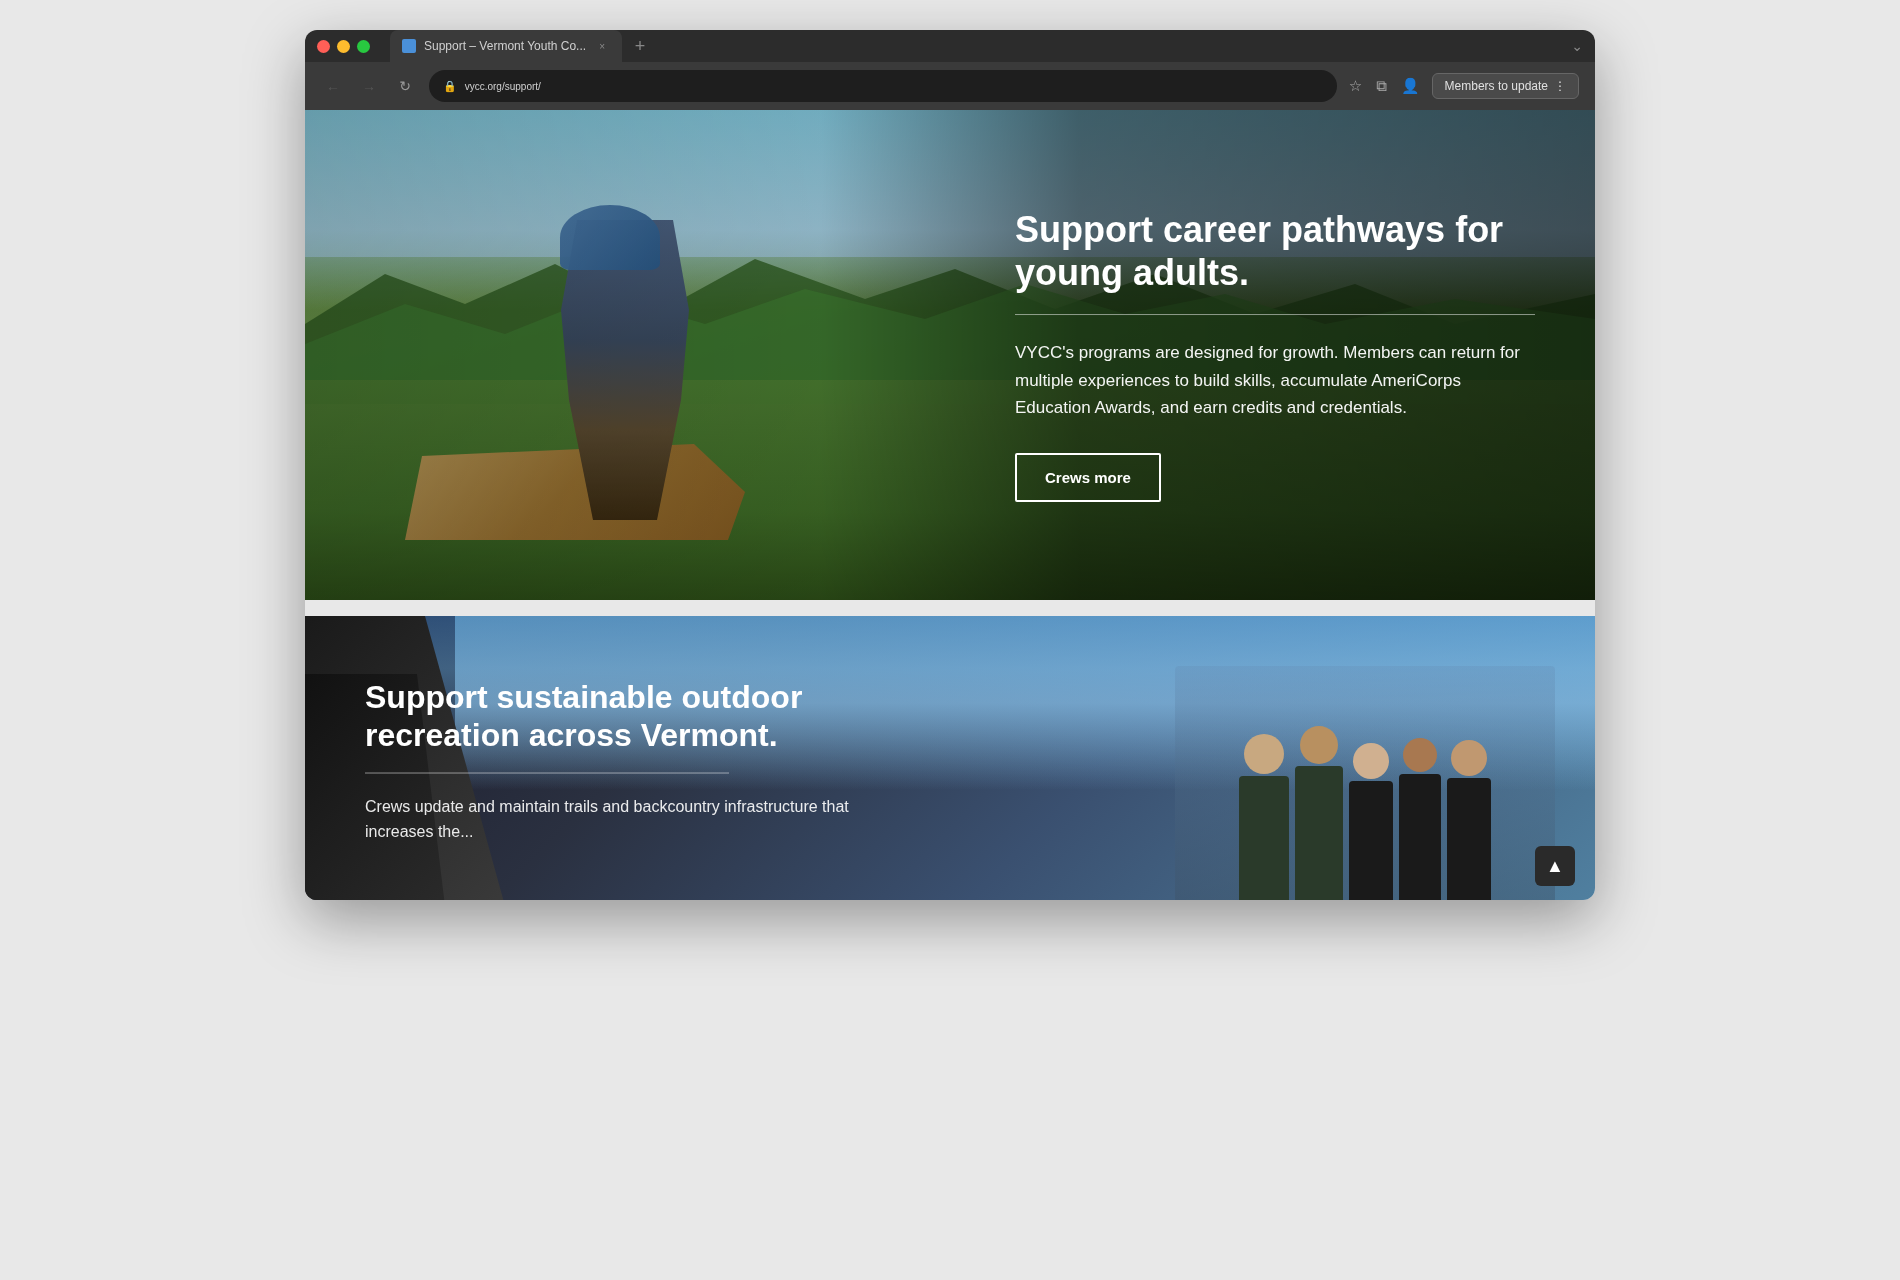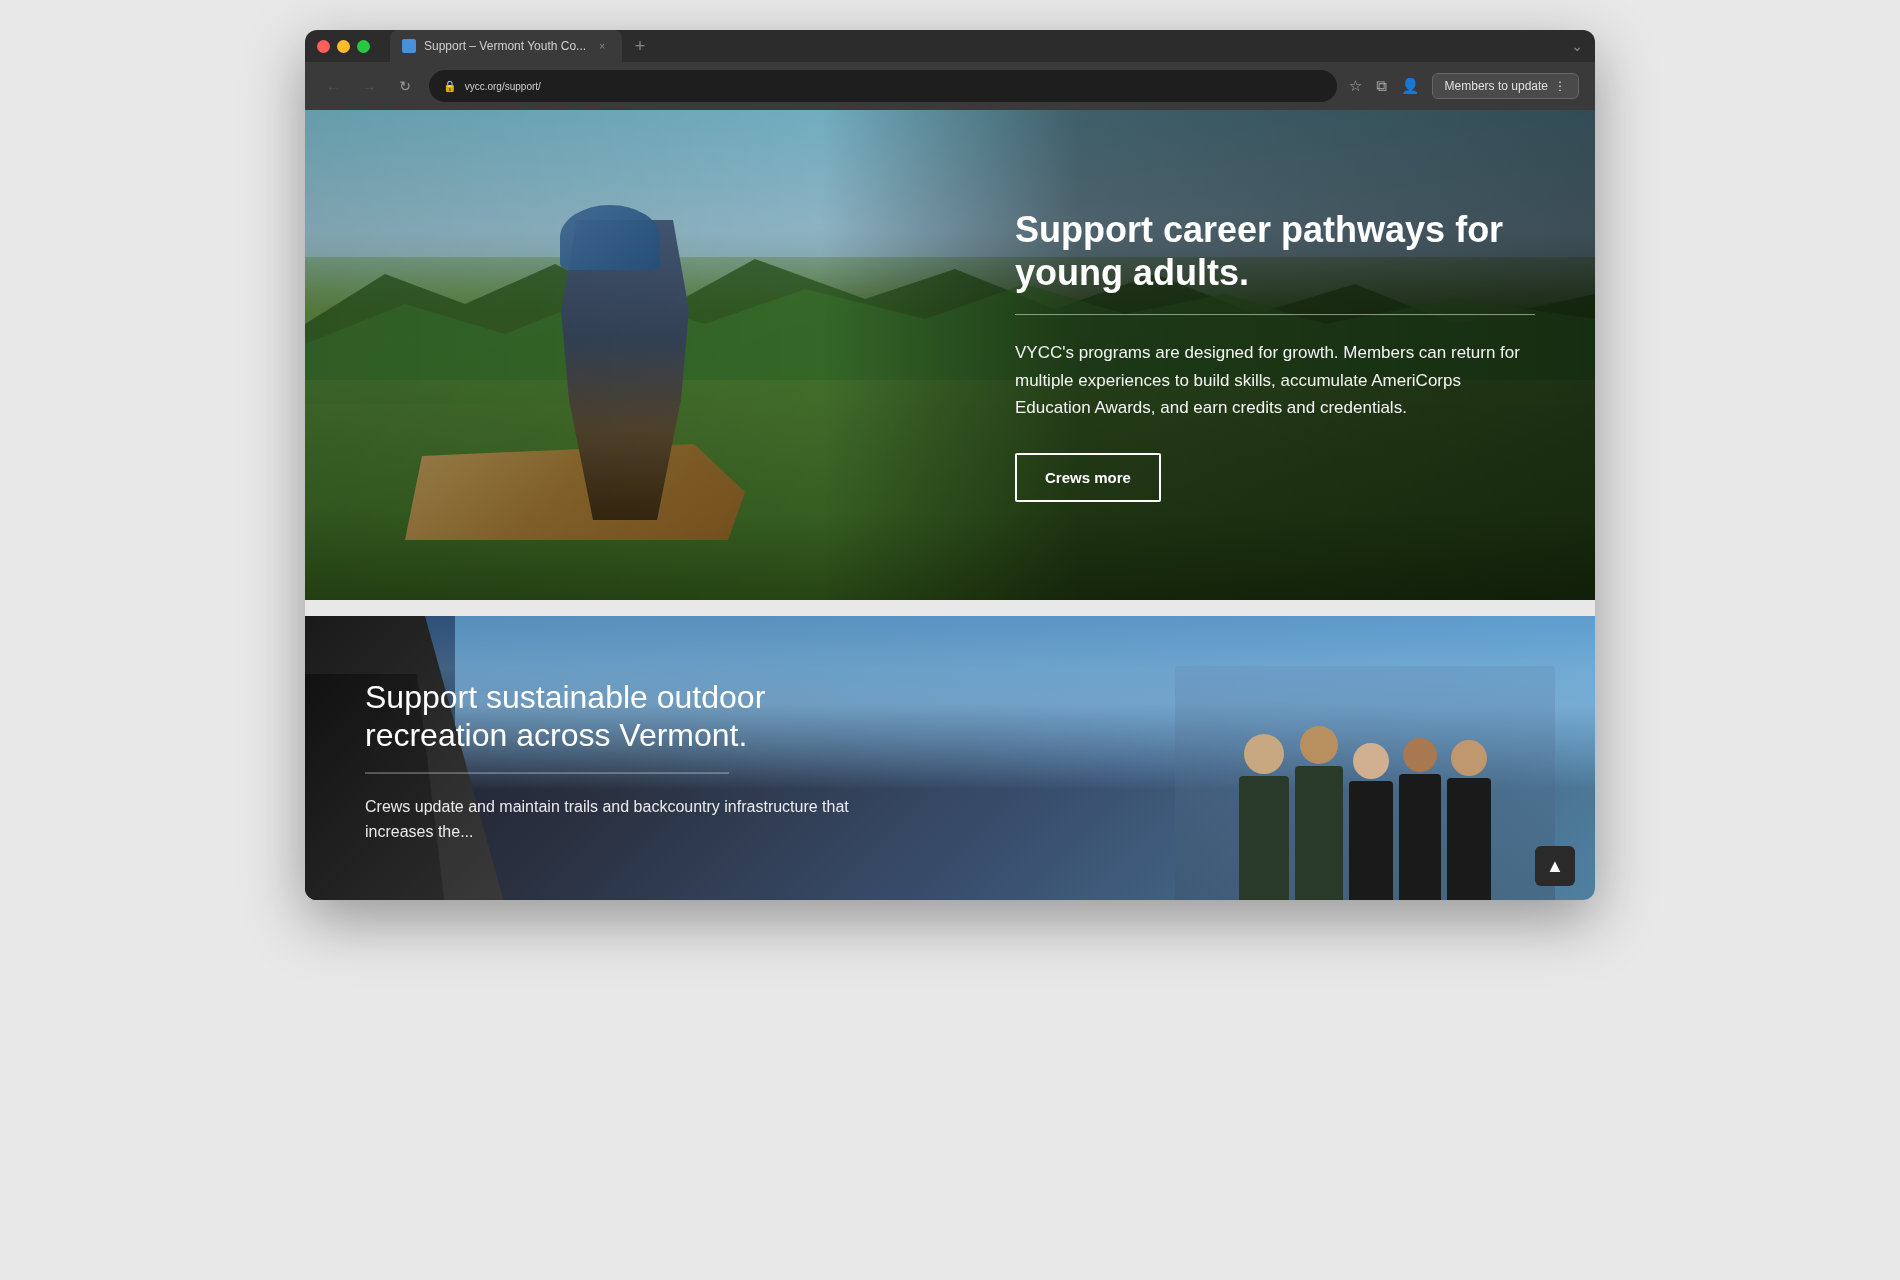--- a/index.html
+++ b/index.html
@@ -334,21 +334,21 @@
     .hero-content-2 {
       position: absolute;
       left: 60px;
       top: 50%;
       transform: translateY(-50%);
       width: 520px;
       color: white;
     }
     .hero-heading-2 {
       font-size: 32px;
-      font-weight: 400;
+      font-weight: 700;
       line-height: 1.2;
       margin-bottom: 18px;
     }
     .hero-divider-2 {
       width: 70%;
       height: 1px;
       background: rgba(255,255,255,0.5);
       margin-bottom: 20px;
     }
     .hero-body-2 {

